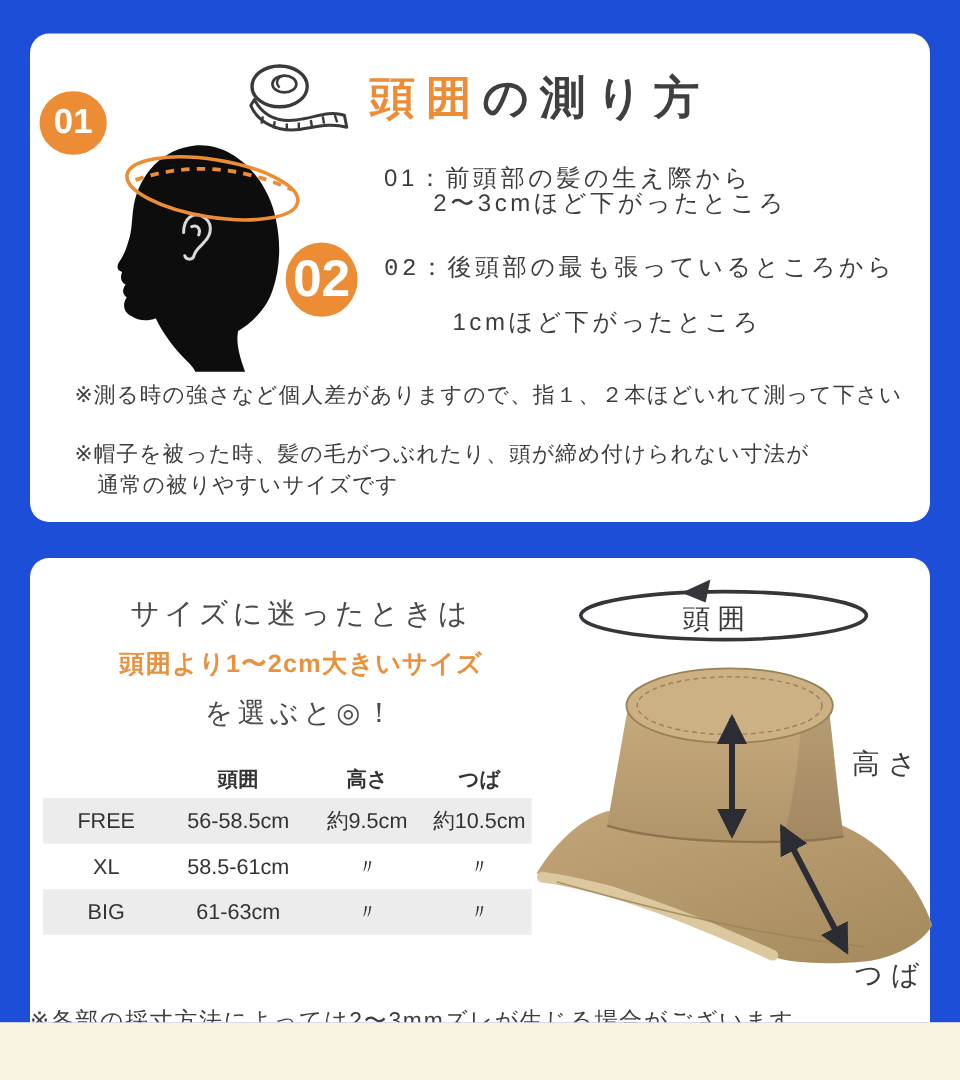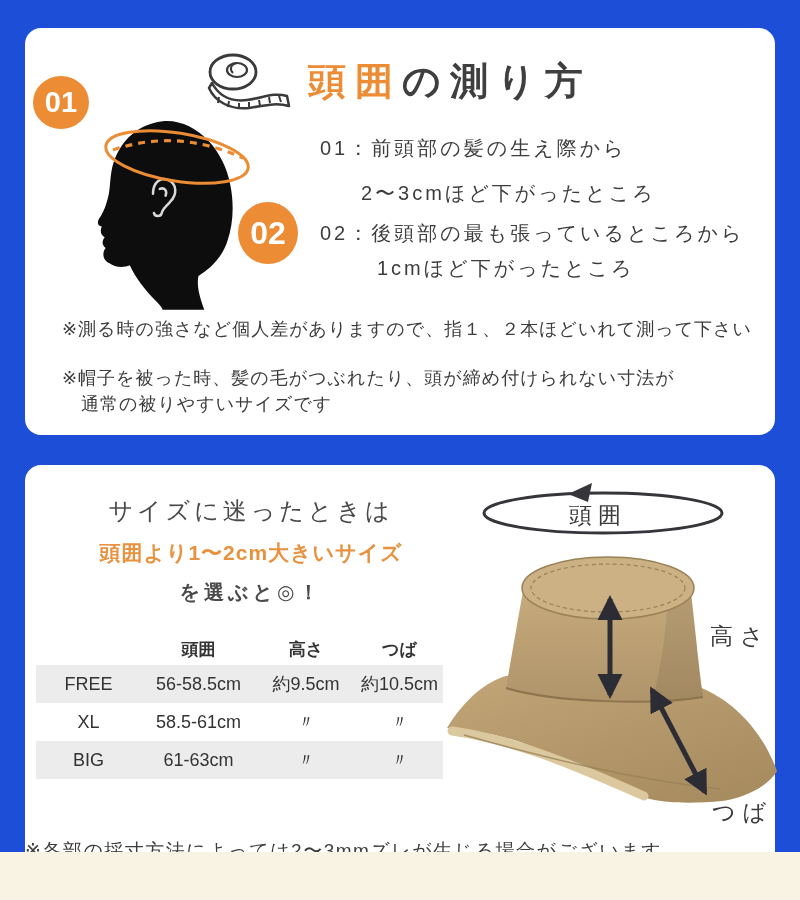--- a/index.html
+++ b/index.html
@@ -16,58 +16,58 @@
   }
   .card1 { top:28px; height:407px; }
   .card2 { top:465px; height:403px; }
 
   .badge {
     position:absolute; background:#EC8C35; border-radius:50%;
     display:flex; align-items:center; justify-content:center;
     color:#ffffff; font-weight:700;
   }
   .badge-01 { left:8px; top:48px; width:56px; height:53px; font-size:29px; }
-  .badge-02 { left:213px; top:174px; width:60px; height:62px; font-size:32px; }
+  .badge-02 { left:213px; top:174px; width:60px; height:62px; font-size:43px; }
 
   .tape-icon { position:absolute; left:178px; top:24px; }
 
   .title-row {
     position:absolute; left:283px; top:28px;
     font-size:38px; font-weight:700; letter-spacing:9px;
     white-space:nowrap; color:#3f3f3f;
   }
   .title-highlight { color:#EC8C35; }
 
   .head-svg { position:absolute; left:70px; top:90px; }
   .ellipse-svg { position:absolute; left:76px; top:96px; }
 
   .step-line {
     position:absolute; font-size:20px; letter-spacing:3px;
     color:#3d3d3d; white-space:nowrap;
   }
   .s1l1 { left:295px; top:107px; }
-  .s1l2 { left:336px; top:152px; }
-  .s2l1 { left:295px; top:192px; }
+  .s1l2 { left:336px; top:128px; }
+  .s2l1 { left:295px; top:181px;font-family:Liberation Mono, monospace; }
   .s2l2 { left:352px; top:227px; }
 
   .note-line {
     position:absolute; font-size:18px; letter-spacing:1px;
     color:#3d3d3d; white-space:nowrap;
   }
   .n1  { left:37px; top:289px; }
   .n2a { left:37px; top:338px; }
   .n2b { left:56px; top:364px; }
 
   .advice {
     position:absolute; left:10px; top:30px; width:432px;
     text-align:center;
   }
   .advice-1 { font-size:24px; letter-spacing:4px; color:#4a4a4a; }
   .advice-2 { font-size:21px; font-weight:700; letter-spacing:1px; color:#E8923F; margin-top:12px; }
-  .advice-3 { font-size:20px; letter-spacing:4px; color:#4a4a4a; margin-top:12px;font-weight:bold; }
+  .advice-3 { font-size:23px; letter-spacing:4px; color:#4a4a4a; margin-top:12px; }
 
   .size-table {
     position:absolute; left:11px; top:168px; width:407px;
     font-size:18px; color:#333333;
   }
   .t-row {
     display:grid; grid-template-columns:105px 115px 100px 87px;
     align-items:center; text-align:center; height:38px;
   }
   .t-head { height:32px; font-weight:700; font-size:17px; }

